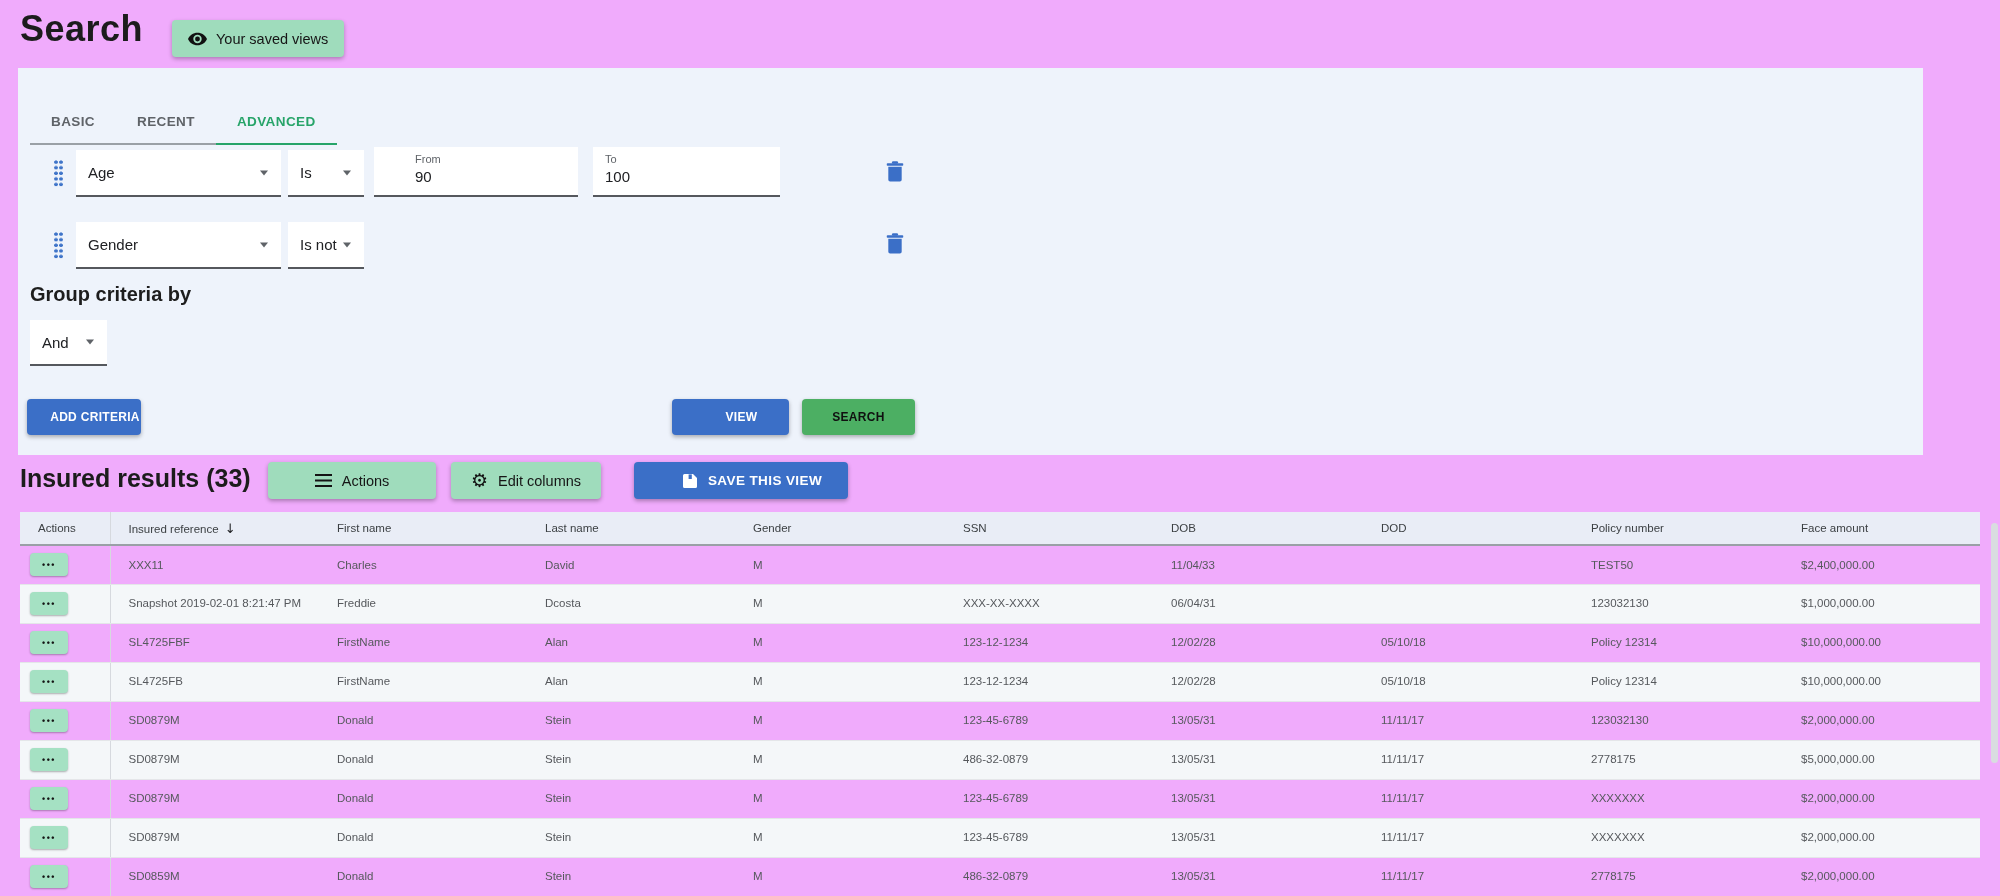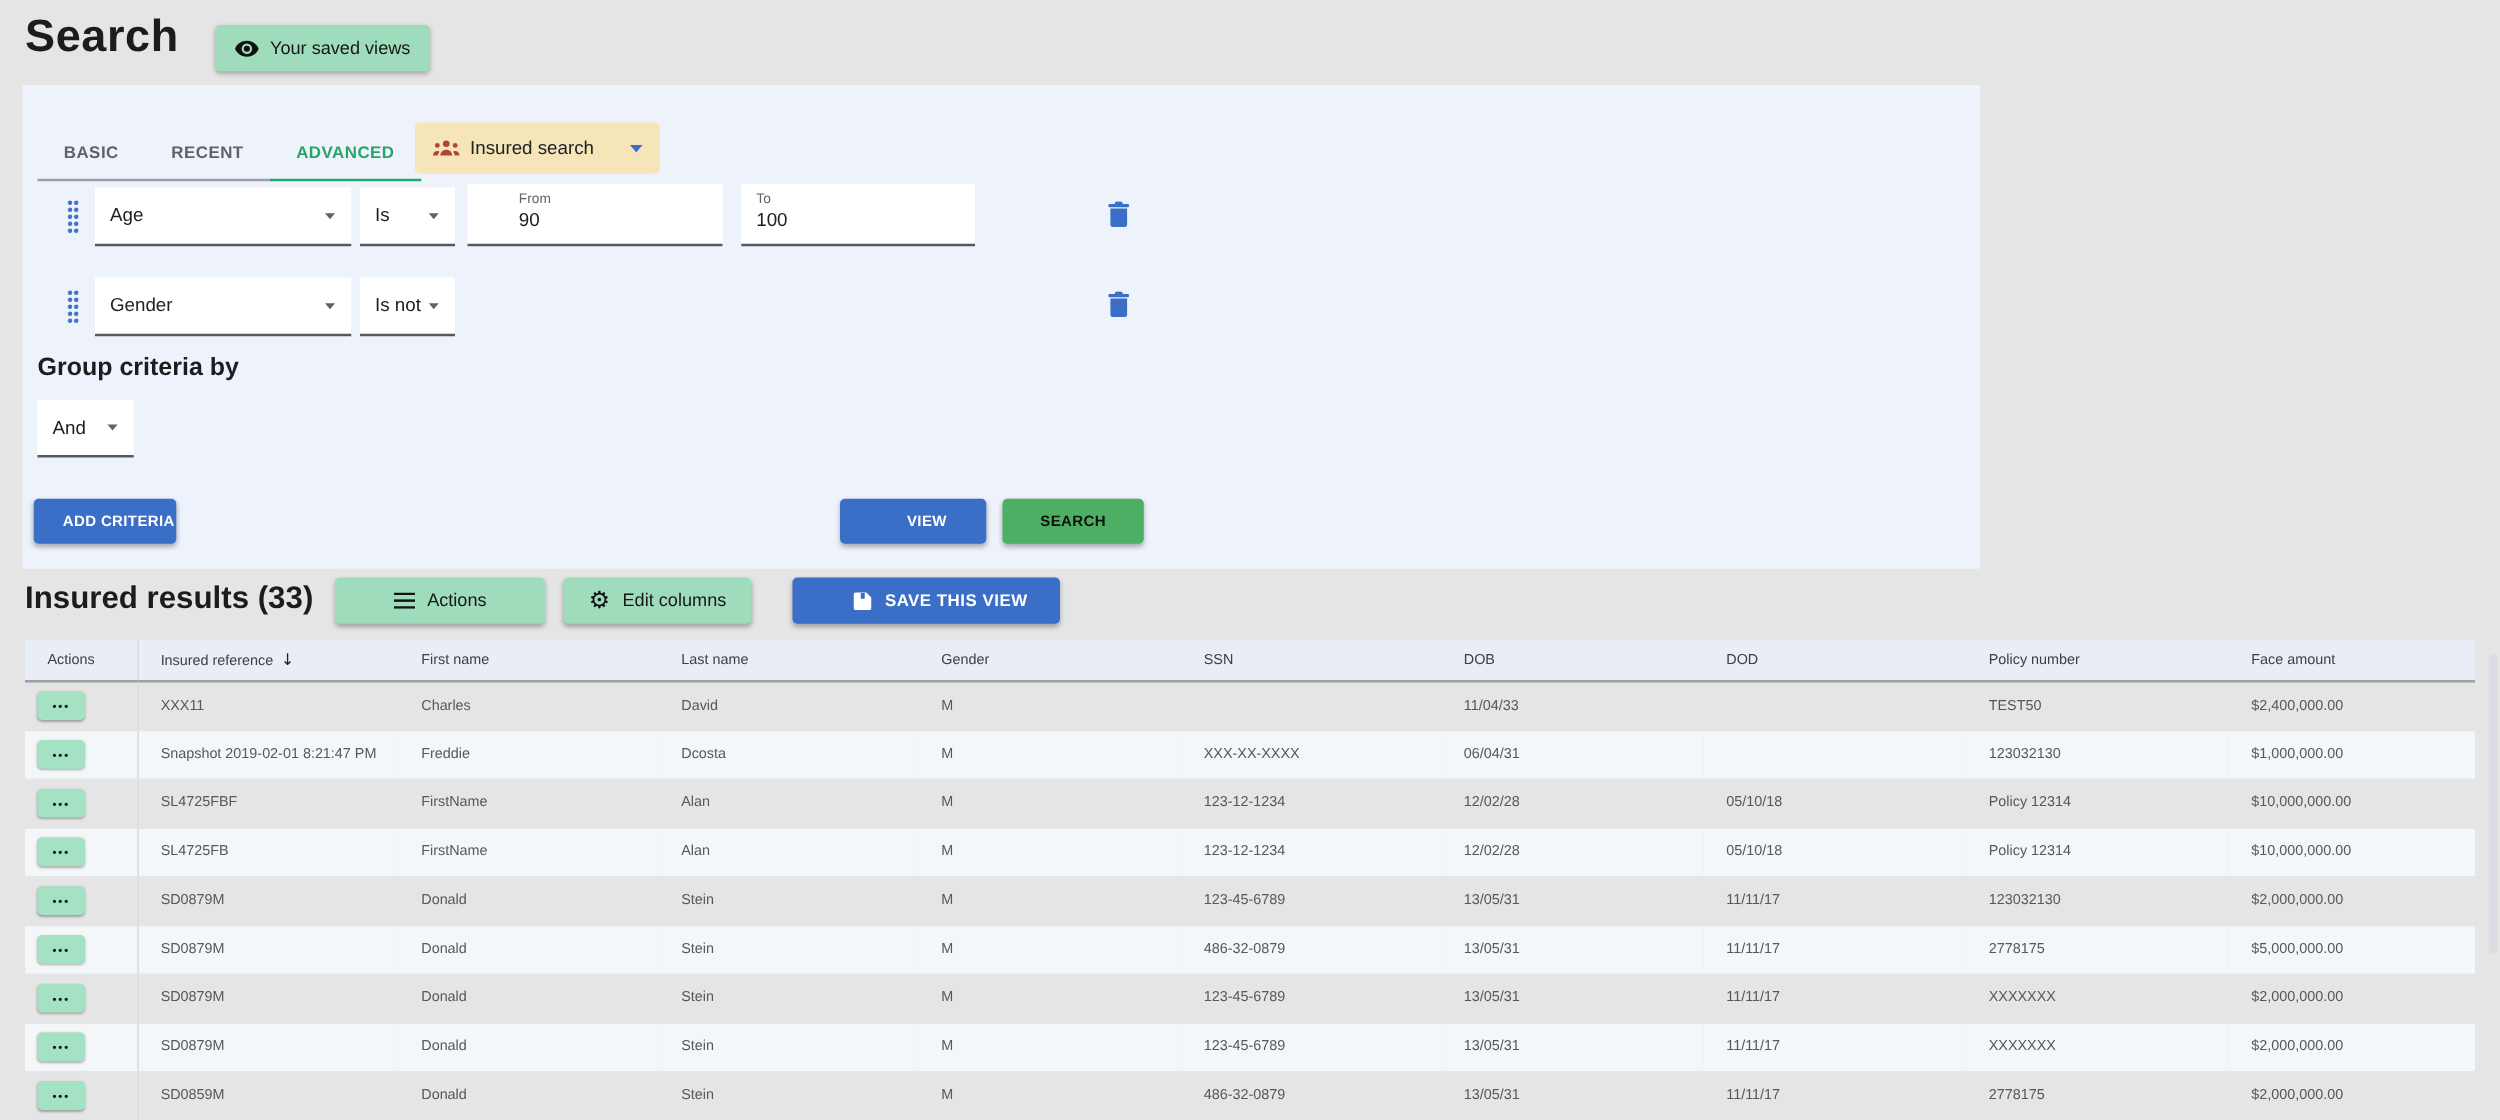--- a/index.html
+++ b/index.html
@@ -1,29 +1,29 @@
 <!DOCTYPE html>
 <html style="--accent-green-button: #9fdcbc; --accent-blue: #3b6fc7; --search-green: #4caf63; --tab-active-green: #27a469; --dropdown-tan: #f5e5b8; --people-icon-red: #b5413c; --panel-blue: #eef3fb; --table-header-bg: #e9edf6;"><head>
 <meta charset="utf-8">
 <style>
   * { margin:0; padding:0; box-sizing:border-box; }
   html,body { width:2000px; height:896px; overflow:hidden; background:#fff;
     font-family:"Liberation Sans", sans-serif; }
-  #app { position:relative; width:2000px; height:896px; background:#e5e5e5; }
+  #app { position:relative; width:2000px; height:896px; background:#f0abfc; }
 
   
   .page-title { position:absolute; left:20px; top:8px; font-size:36px; font-weight:bold;
     color:#1c1c1c; letter-spacing:.5px; }
   .saved-views-btn { position:absolute; left:172px; top:20px; height:37px; padding:0 16px;
     background:var(--accent-green-button); border:none; border-radius:4px;
     box-shadow:0 2px 4px rgba(0,0,0,.28); display:flex; align-items:center; gap:9px;
     font-size:14.5px; color:#161616; cursor:pointer; font-family:inherit; }
 
   
-  .panel { position:absolute; left:18px; top:68px; width:1566px; height:387px;
+  .panel { position:absolute; left:18px; top:68px; width:1905px; height:387px;
     background:var(--panel-blue); }
 
   .tabstrip { position:absolute; left:12px; top:32px; display:inline-flex; }
   .tab { height:45px; line-height:43px; padding:0 21px; font-size:13.5px; font-weight:bold;
     letter-spacing:.4px; color:#5f6368; border-bottom:2px solid #9aa0a6; cursor:pointer; }
   .tab.active { color:var(--tab-active-green); border-bottom-color:var(--tab-active-green); }
 
   .search-type { position:absolute; left:314px; top:30px; width:196px; height:41px;
     background:var(--dropdown-tan); border-radius:4px; display:flex; align-items:center;
     padding:0 14px; gap:8px; cursor:pointer; }
@@ -105,36 +105,20 @@
   </button>
 
   <div class="panel">
 
     <div class="tabstrip">
       <div class="tab">BASIC</div>
       <div class="tab">RECENT</div>
       <div class="tab active">ADVANCED</div>
     </div>
 
-    <div class="search-type">
-      <span style="display:flex;">
-        <svg width="22" height="15" viewBox="0 0 24 16">
-          <g fill="var(--people-icon-red)">
-            <circle cx="12" cy="4.2" r="2.9"></circle>
-            <path d="M6.8 14.5c0-3 2.3-5 5.2-5s5.2 2 5.2 5z"></path>
-            <circle cx="4.2" cy="5.6" r="2.1"></circle>
-            <path d="M.4 14.5c0-2.4 1.7-4 3.8-4 .8 0 1.5.2 2.1.6-1 .9-1.6 2-1.8 3.4z"></path>
-            <circle cx="19.8" cy="5.6" r="2.1"></circle>
-            <path d="M23.6 14.5c0-2.4-1.7-4-3.8-4-.8 0-1.5.2-2.1.6 1 .9 1.6 2 1.8 3.4z"></path>
-          </g>
-        </svg>
-      </span>
-      <span class="label">Insured search</span>
-      <span class="caret blue"></span>
-    </div>
 
     <div class="drag-handle" style="left:36px; top:92px;"></div>
     <div class="fld select-fld" style="left:58px; top:82px; width:205px; height:47px;">
       <span class="value">Age</span>
       <span class="caret" style="transform:scale(.8);"></span>
     </div>
     <div class="fld select-fld" style="left:270px; top:82px; width:76px; height:47px;">
       <span class="value">Is</span>
       <span class="caret" style="transform:scale(.8);"></span>
     </div>

